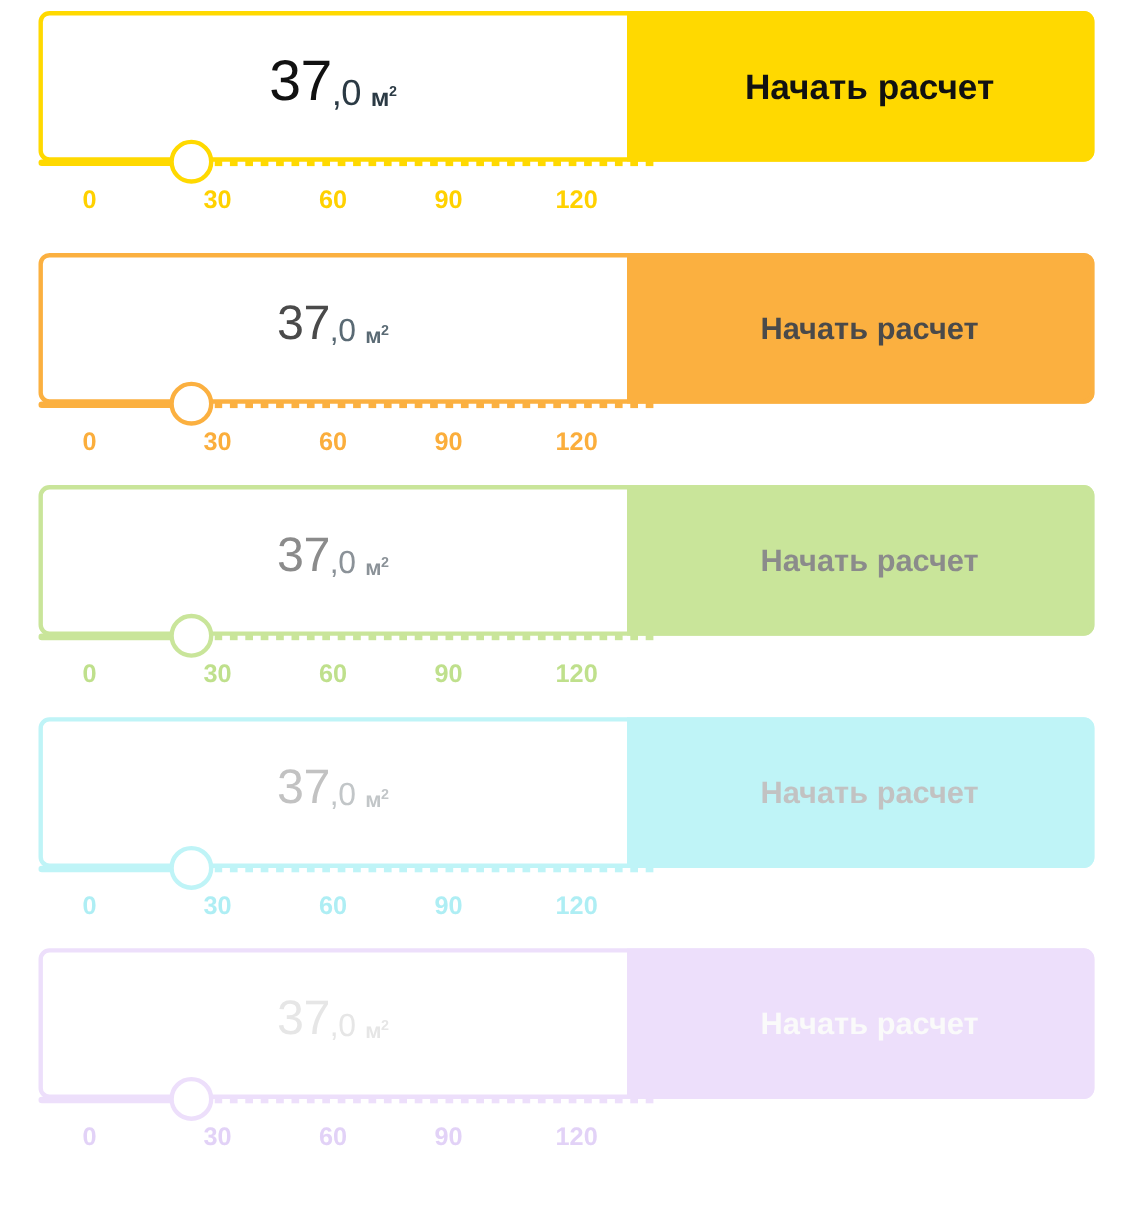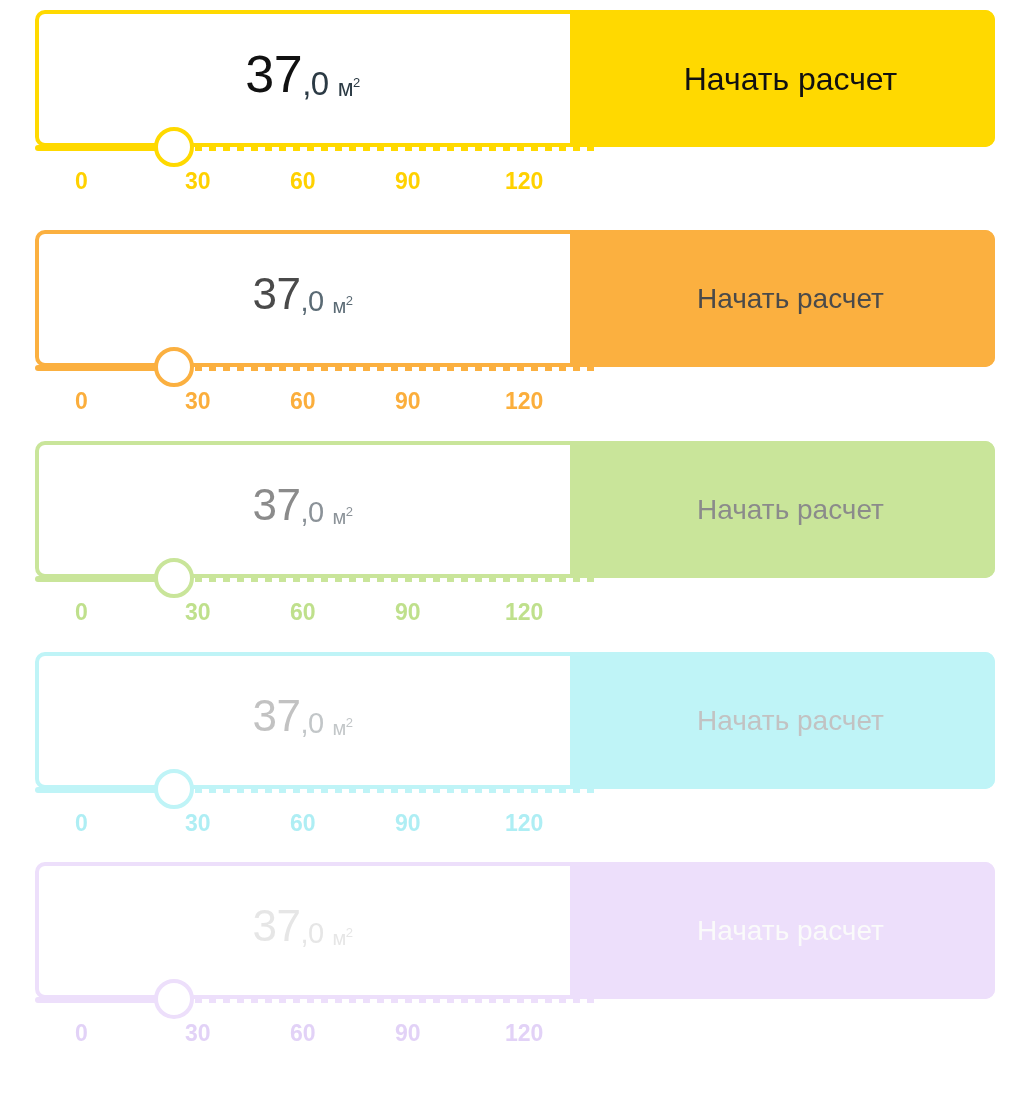--- a/index.html
+++ b/index.html
@@ -57,29 +57,29 @@
 
   
   .value{
     display:flex;
     align-items:flex-end;
     white-space:nowrap;
     letter-spacing:-0.5px;
   }
   .value .big{font-size:46px;line-height:1;font-weight:400;}
   .value .frac{font-size:30px;line-height:1;font-weight:400;}
-  .value .unit{font-size:21px;line-height:1;margin-left:9px;font-weight:400;}
+  .value .unit{font-size:21px;line-height:1;margin-left:9px;font-weight:700;}
   .value .unit sup{font-size:13px;vertical-align:super;line-height:0;}
 
   
   .btn-label{
     font-size:29px;
     line-height:1;
     white-space:nowrap;
-    font-weight:400;
+    font-weight:700;
     margin-left:16px;
   }
 
   
   .slider{
     position:absolute;
     left:0;
     top:130px;
     width:560px;
     height:16px;

